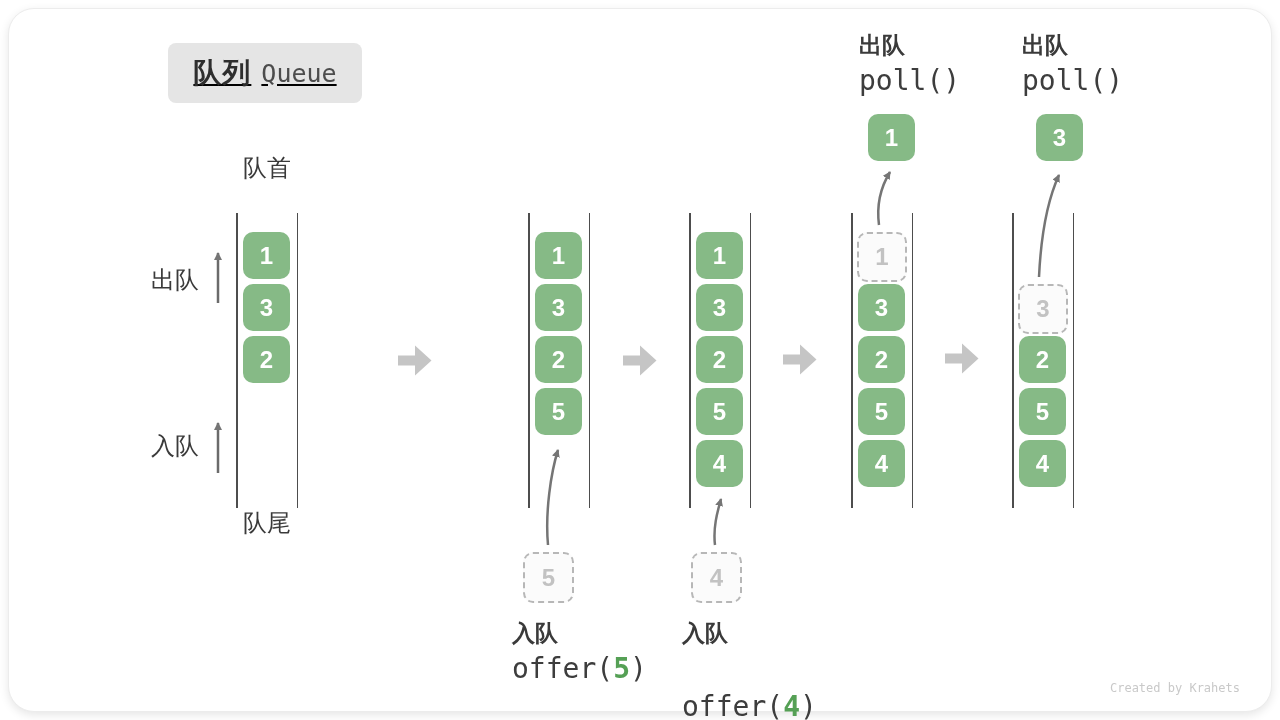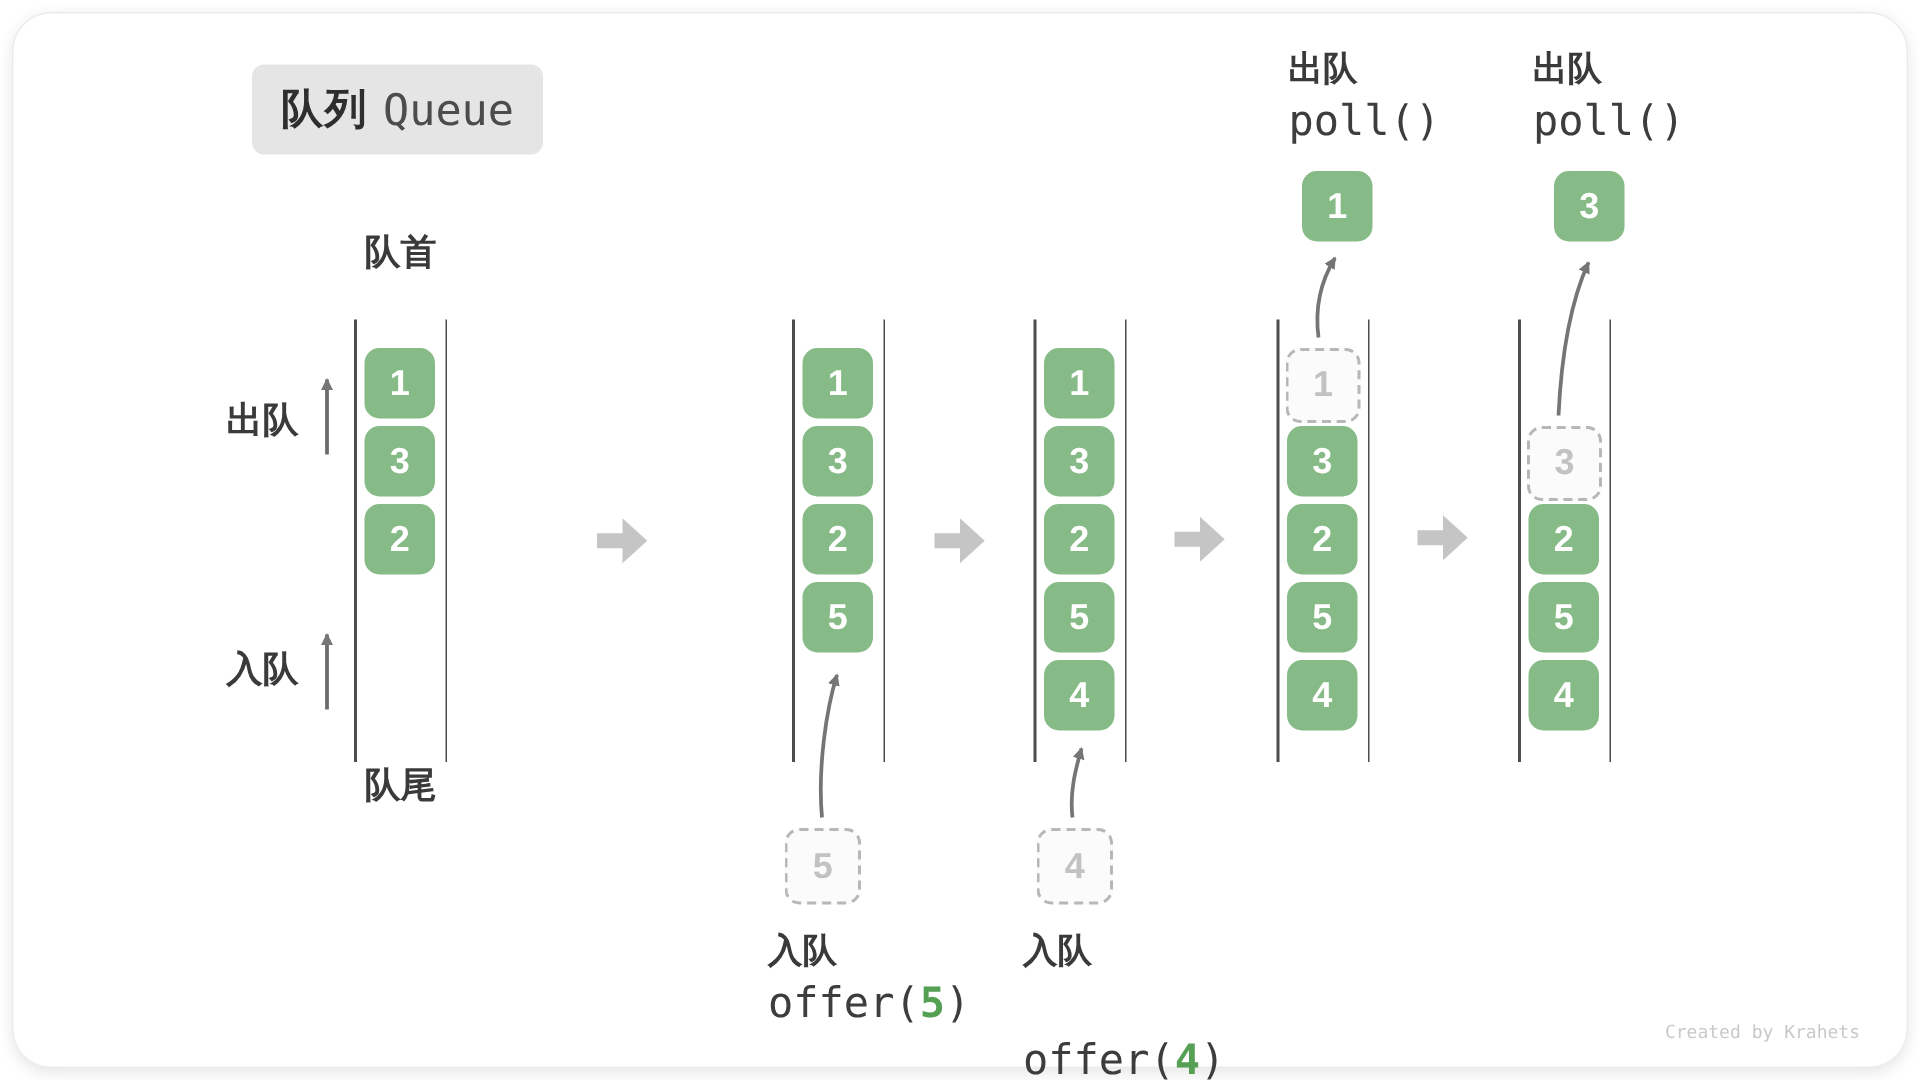--- a/index.html
+++ b/index.html
@@ -6,27 +6,27 @@
   body{width:1280px;height:720px;position:relative;overflow:hidden;
        font-family:"Liberation Sans", sans-serif;}
 
   .card{position:absolute;left:8px;top:8px;width:1262px;height:702px;
         background:#ffffff;border:1px solid #ececec;border-radius:26px;
         box-shadow:0 3px 10px rgba(0,0,0,0.10);z-index:0;}
 
   
   .title-box{position:absolute;left:168px;top:43px;width:194px;height:60px;
              background:#e5e5e5;border-radius:8px;display:flex;align-items:center;
-             justify-content:center;z-index:2;}
+             justify-content:center;z-index:2;text-decoration:underline;}
   .title-zh{font-size:28px;font-weight:700;color:#2e2e2e;letter-spacing:1px;}
-  .title-en{font-family:"DejaVu Sans Mono", monospace;font-size:29px;color:#4c4c4c;
+  .title-en{font-family:"DejaVu Sans Mono", monospace;font-size:25px;color:#4c4c4c;
             margin-left:10px;}
 
   
-  .zh-label{position:absolute;font-size:24px;font-weight:700;color:#3a3a3a;
+  .zh-label{position:absolute;font-size:24px;font-weight:400;color:#3a3a3a;
             z-index:2;white-space:nowrap;}
 
   
   .qcol{position:absolute;width:62px;height:295px;top:213px;z-index:2;}
   .vline{position:absolute;top:0;width:1.5px;height:295px;background:#4d4d4d;}
   .vline.left{left:0;}
   .vline.right{right:0;}
 
   .cell{position:absolute;left:7px;width:47px;height:47px;border-radius:10px;
         display:flex;align-items:center;justify-content:center;

